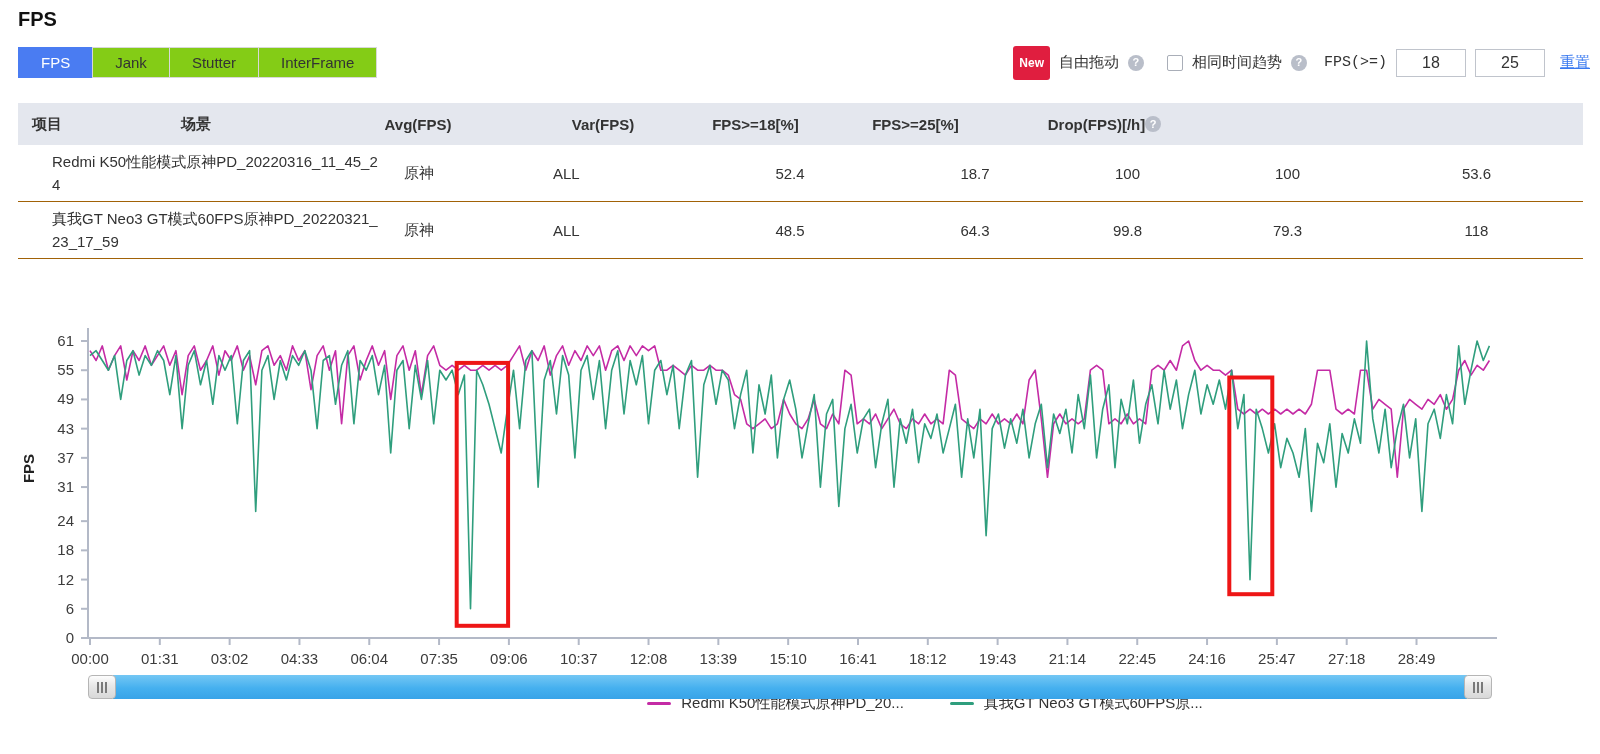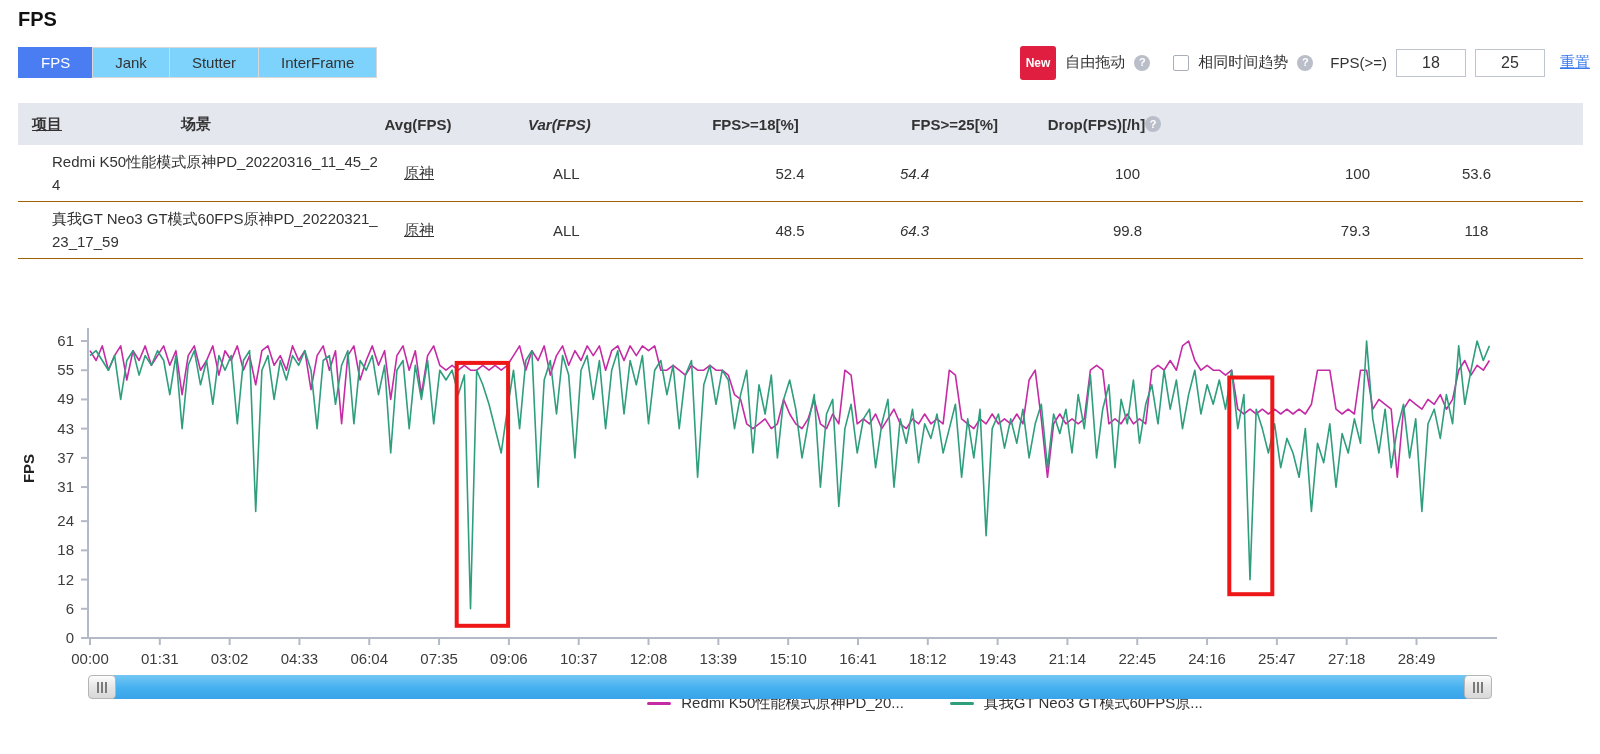--- a/index.html
+++ b/index.html
@@ -4,45 +4,45 @@
 <style>
   * { box-sizing: border-box; margin: 0; padding: 0; }
   html,body { background:#fff; }
   body { font-family: "Liberation Sans", "DejaVu Sans", sans-serif; color:#333; }
   .page { position:relative; width:1600px; height:754px; background:#fff; overflow:hidden; }
 
   .page-title { position:absolute; left:18px; top:8px; font-size:20px; font-weight:bold; color:#111; }
 
   .toolbar { position:absolute; left:18px; top:47px; width:1572px; height:31px; display:flex; justify-content:space-between; align-items:center; }
   .tabs { display:flex; }
-  .tab { height:31px; line-height:29px; padding:0 22px; font-size:15px; color:#333; background:#7dd3fc;
+  .tab { height:31px; line-height:29px; padding:0 22px; font-size:15px; color:#333; background:#84cc16;
          border:1px solid #d8d8d8; margin-left:-1px; cursor:pointer; white-space:nowrap; }
   .tab:first-child { margin-left:0; }
   .tab.active { background:#4a7cf2; border-color:#4a7cf2; color:#fff; }
 
   .controls { display:flex; align-items:center; gap:9px; font-size:15px; }
   .new-badge { background:#e01e3f; color:#fff; font-size:12px; font-weight:bold; padding:10px 6px; border-radius:3px; line-height:14px; }
   .qicon { width:16px; height:16px; border-radius:50%; background:#b9bec9; color:#fff; font-size:11px; font-weight:bold;
            display:inline-flex; align-items:center; justify-content:center; line-height:1; }
   .checkbox { width:16px; height:16px; border:1px solid #a9aeb8; border-radius:2px; background:#fff; margin-left:14px; }
   .num-input { width:70px; height:28px; border:1px solid #c0c4cc; text-align:center; font-size:16px; color:#333;
                font-family:"Liberation Sans",sans-serif; background:#fff; }
   .reset-link { color:#3a7af0; text-decoration:underline; cursor:pointer; margin-left:6px; white-space:nowrap; }
-  .gap-sm { margin-left:8px; }
+  .gap-sm { margin-left:8px;font-family:Liberation Mono, monospace; }
 
   .rtable { position:absolute; left:18px; top:103px; width:1565px; font-size:15px; }
   .thead { display:flex; background:#e4e7ee; height:42px; align-items:center; font-weight:600; color:#333; }
   .trow { display:flex; min-height:57px; align-items:center; border-bottom:1px solid #a16207; background:#fff; }
   .c0 { width:372px; padding-left:34px; }
-  .c1 { width:115px; padding-left:14px;text-decoration:underline; }
+  .c1 { width:115px; padding-left:14px; }
   .c2 { width:175px; padding-left:48px; }
   .c3 { width:220px; text-align:center; }
-  .c4 { width:150px; text-align:left;font-style:italic; }
+  .c4 { width:150px; text-align:center; }
   .c5 { width:155px; text-align:center; }
-  .c6 { width:165px; text-align:right; }
+  .c6 { width:165px; text-align:center; }
   .c7 { width:213px; text-align:center; }
   .case-name { line-height:23px; word-break:break-all; padding-right:10px; }
   .hdr-with-icon { display:inline-flex; align-items:center; justify-content:center; width:100%; }
 
   .chart-area { position:absolute; left:0; top:300px; width:1600px; height:370px; }
   .y-axis-title { position:absolute; left:14px; top:160px; font-size:15px; font-weight:bold; color:#222;
                   transform:rotate(-90deg); transform-origin:center; }
   svg text { font-family:"Liberation Sans","DejaVu Sans",sans-serif; }
 
   .scrollbar { position:absolute; left:88px; top:675px; width:1404px; height:24px; display:flex; }
@@ -97,21 +97,21 @@
             <span>Drop(FPS)[/h]</span>
             <span class="qicon">?</span>
           </span></div>
       </div>
     <div class="tbody">
         <div class="trow">
           <div class="c0 case-name">Redmi K50性能模式原神PD_20220316_11_45_24</div>
           <div class="c1">原神</div>
           <div class="c2">ALL</div>
           <div class="c3">52.4</div>
-          <div class="c4">54.4</div>
+          <div class="c4">18.7</div>
           <div class="c5">100</div>
           <div class="c6">100</div>
           <div class="c7">53.6</div>
         </div>
         <div class="trow">
           <div class="c0 case-name">真我GT Neo3 GT模式60FPS原神PD_20220321_23_17_59</div>
           <div class="c1">原神</div>
           <div class="c2">ALL</div>
           <div class="c3">48.5</div>
           <div class="c4">64.3</div>

